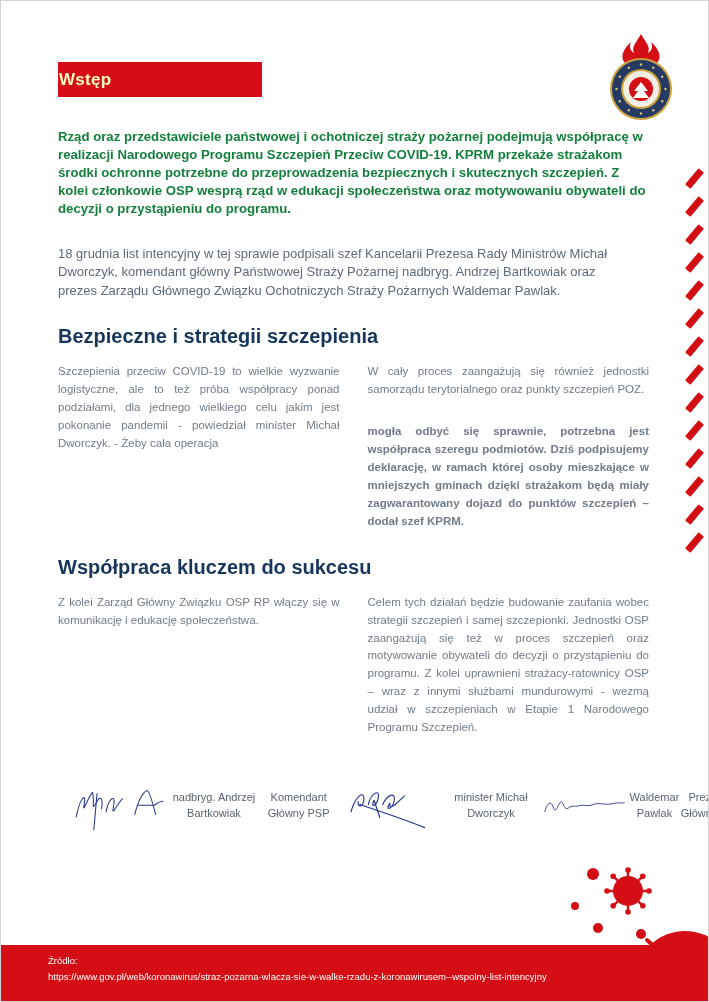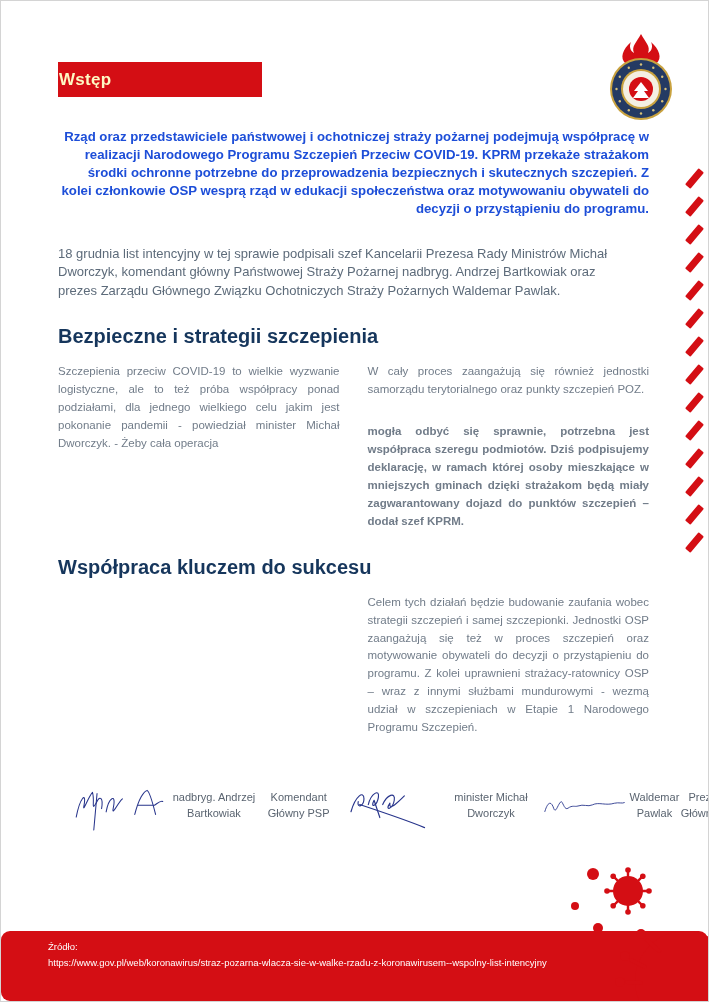--- a/index.html
+++ b/index.html
@@ -27,22 +27,22 @@
   
   .dashes {
     position: absolute; right: 3px; top: 174px;
     display: flex; flex-direction: column; gap: 21px;
     align-items: center;
   }
   .dash { width: 21px; height: 7px; background: #d40e14; transform: rotate(-50deg); border-radius: 1px; }
   
   .content { position: absolute; left: 57px; top: 127px; width: 591px; }
   .lead {
-    color: #1d4ed8; font-weight: 700;
-    font-size: 13.2px; line-height: 1.36; text-align: right;
+    color: #15803d; font-weight: 700;
+    font-size: 13.2px; line-height: 1.36; text-align: left;
   }
   .intro {
     margin-top: 27px;
     color: #5d6b7a; font-size: 13px; line-height: 1.42;
     max-width: 580px;
   }
   h2.section-title {
     color: #16365c; font-size: 20px; font-weight: 700;
     margin-top: 25px; margin-bottom: 15px;
   }
@@ -50,23 +50,23 @@
   .col { flex: 1; color: #717c89; font-size: 11.5px; line-height: 1.56; text-align: justify; }
   .col p + p { margin-top: 24px; font-weight: bold; }
   
   .sigs { display: flex; margin-top: 30px; }
   .sig { flex: 1; display: flex; flex-direction: row; align-items: center; justify-content: flex-end; }
   .sig svg { display: block; }
   .sig-name { color: #5a6470; font-size: 11px; line-height: 1.45; text-align: center; }
   .sig path { fill: none; stroke: #27348b; stroke-width: 1.6; stroke-linecap: round; stroke-linejoin: round; }
   
   .footer {
-    position: absolute; left: 0; right: 0; bottom: 0; height: 70px;
+    position: absolute; left: 0; right: 0; bottom: 0; height: 56px;
     background: #d40e14; color: #ffffff;
-    padding: 10px 0 0 47px; z-index: 2; border-radius: 9px;
+    padding: 10px 0 0 47px; z-index: 2;
   }
   .footer .src-label { font-size: 9.5px; }
   .footer .src-url { font-size: 9.5px; margin-top: 3px; text-decoration: none; color: #ffffff; display: inline-block; }
   
   .virus { position: absolute; right: 0; bottom: 0; width: 155px; height: 145px; z-index: 5; pointer-events: none; }
 </style>
 </head>
 <body>
 
 <div class="page">
@@ -129,20 +129,21 @@
       </div>
       <div class="col">
         <p>W cały proces zaangażują się również jednostki samorządu terytorialnego oraz punkty szczepień POZ.</p>
         <p>mogła odbyć się sprawnie, potrzebna jest współpraca szeregu podmiotów. Dziś podpisujemy deklarację, w ramach której osoby mieszkające w mniejszych gminach dzięki strażakom będą miały zagwarantowany dojazd do punktów szczepień – dodał szef KPRM.</p>
       </div>
     </div>
 
     <h2 class="section-title">Współpraca kluczem do sukcesu</h2>
     <div class="cols">
       <div class="col">
+        <p>Z kolei Zarząd Główny Związku OSP RP włączy się w komunikację i edukację społeczeństwa.</p>
       </div>
       <div class="col">
         <p>Celem tych działań będzie budowanie zaufania wobec strategii szczepień i samej szczepionki. Jednostki OSP zaangażują się też w proces szczepień oraz motywowanie obywateli do decyzji o przystąpieniu do programu. Z kolei uprawnieni strażacy-ratownicy OSP – wraz z innymi służbami mundurowymi - wezmą udział w szczepieniach w Etapie 1 Narodowego Programu Szczepień.</p>
       </div>
     </div>
 
     <div class="sigs">
 
       <div class="sig">
         <svg width="170" height="78" viewBox="0 0 170 78" aria-hidden="true">

